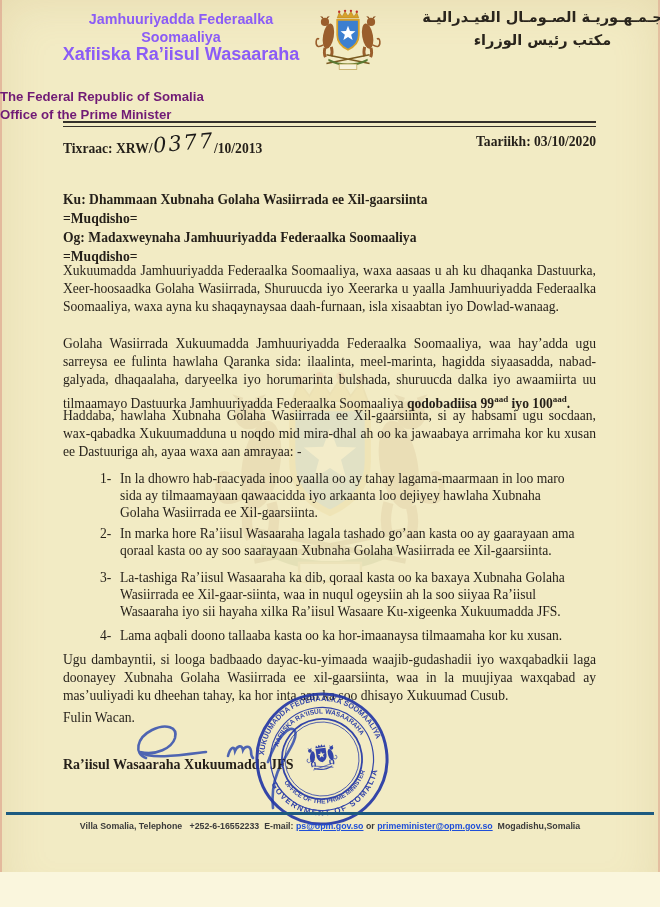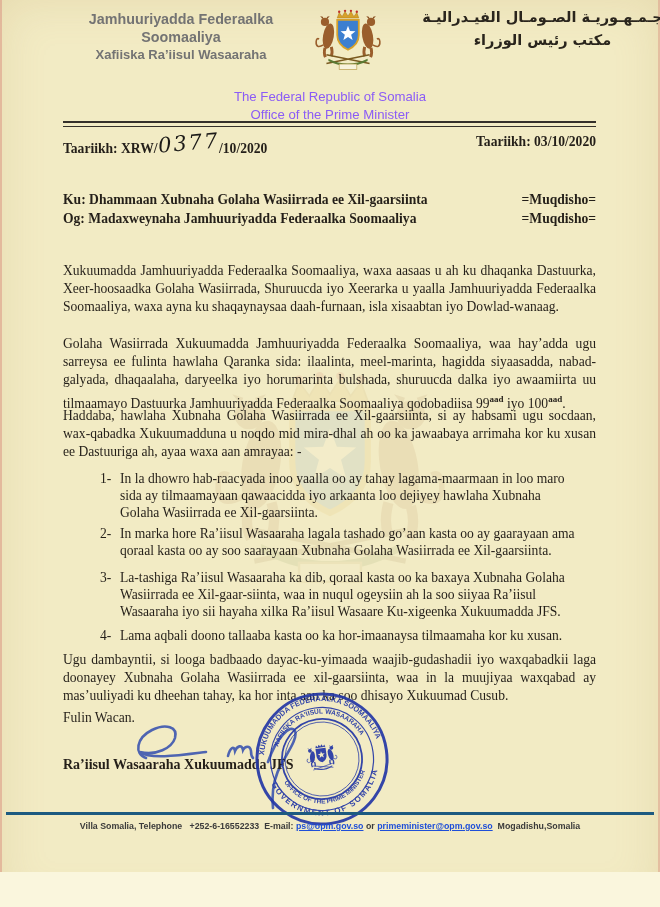--- a/index.html
+++ b/index.html
@@ -8,49 +8,49 @@
     background:#f2ebc4;overflow:hidden;
     font-family:"Liberation Serif",serif;color:#241f19;
     box-shadow:inset 0 0 46px rgba(186,148,86,.20);
   }
   .scan-edges{position:absolute;inset:0;pointer-events:none;
     border-left:2px solid rgba(214,125,115,.40);
     border-right:2px solid rgba(214,125,115,.35);}
   .bottom-strip{position:absolute;left:0;top:872px;width:660px;height:35px;background:#faf6dd;}
   
   .hdr-left{position:absolute;left:62px;top:10px;width:238px;text-align:center;
-    font-family:"Liberation Sans",sans-serif;font-weight:700;color:#737373;}
+    font-family:"Liberation Sans",sans-serif;font-weight:700;color:#8b5cf6;}
   .hdr-left .l1{font-size:14.3px;line-height:18px;}
-  .hdr-left .l2{font-size:13px;line-height:17px;}
+  .hdr-left .l2{font-size:18px;line-height:17px;}
   .hdr-arabic{position:absolute;left:420px;top:6px;width:245px;text-align:center;
     direction:rtl;font-family:"DejaVu Sans",sans-serif;font-weight:700;
     font-size:14.5px;line-height:23px;color:#2a251d;}
   .emblem{position:absolute;left:299px;top:5px;width:98px;height:72px;}
-  .hdr-eng{position:absolute;left:0;top:88px;width:660px;text-align:center;
-    font-family:"Liberation Sans",sans-serif;font-size:13.2px;line-height:18px;color:#8b5cf6;}
+  .hdr-eng{position:absolute;left:0;top:88px;width:660px;
+    font-family:"Liberation Sans",sans-serif;font-size:13.2px;line-height:18px;color:#701a75;font-weight:bold;}
   .rule-double{position:absolute;left:63px;top:121px;width:533px;height:2.5px;
     border-top:2.2px solid #35302a;border-bottom:1.4px solid #35302a;}
   
   .ref-row{position:absolute;left:63px;top:134px;width:533px;display:flex;
     justify-content:space-between;font-weight:700;font-size:13.6px;}
   .ref-left{white-space:nowrap;}
   .hand{display:inline-block;font-family:"DejaVu Serif",serif;font-style:italic;
     font-weight:400;font-size:21px;letter-spacing:2px;transform:rotate(-5deg);
     position:relative;top:-3px;color:#1c1a18;}
   
   .addr{position:absolute;left:63px;top:190px;width:533px;font-weight:700;font-size:13.6px;line-height:19px;}
-  .addr-row{display:flex;justify-content:space-between;}
+  .addr-row{display:flex;justify-content:space-between;flex-direction:column;}
   .subject{position:absolute;left:63px;top:238px;font-weight:700;font-size:13.6px;}
   .subject .title{text-decoration:underline;margin-left:5px;}
   
   .para{position:absolute;left:63px;width:533px;text-align:justify;
     font-size:13.6px;line-height:18.2px;}
   .p1{top:262px}.p2{top:335px}.p3{top:407px}
   .closing{top:651px}
-  .b{font-weight:400;}
+  .b{font-weight:700;}
   sup{font-size:9px;font-weight:700;}
   .item{position:absolute;left:100px;width:480px;font-size:13.6px;line-height:17.2px;display:flex;}
   .item .num{width:20px;flex:0 0 20px;}
   .i1{top:470px}.i2{top:525px}.i3{top:569px}.i4{top:627px}
   .fulin{position:absolute;left:63px;top:710px;font-weight:400;font-size:13.6px;}
   .name-block{position:absolute;left:63px;top:756px;font-weight:700;font-size:14px;line-height:18.5px;}
   
   .signature{position:absolute;left:116px;top:718px;width:232px;height:94px;pointer-events:none;}
   .stamp{position:absolute;left:252px;top:689px;width:140px;height:140px;color:#2438a6;opacity:.92;}
   .stamp text{font-family:"Liberation Sans",sans-serif;font-weight:700;fill:currentColor;stroke:none;}
@@ -137,21 +137,21 @@
 
   <div class="hdr-eng">
     <div>The Federal Republic of Somalia</div>
     <div>Office of the Prime Minister</div>
   </div>
 
   <div class="rule-double"></div>
 
   <div class="ref-row">
     <div class="ref-left">
-      <span>Taariikh: XRW/</span><span class="hand">0377</span><span>/10/2020</span>
+      <span>Tixraac: XRW/</span><span class="hand">0377</span><span>/10/2013</span>
     </div>
     <div>Taariikh: 03/10/2020</div>
   </div>
 
   <div class="addr">
     <div class="addr-row">
       <span>Ku: Dhammaan Xubnaha Golaha Wasiirrada ee Xil-gaarsiinta</span>
       <span>=Muqdisho=</span>
     </div>
     <div class="addr-row">

